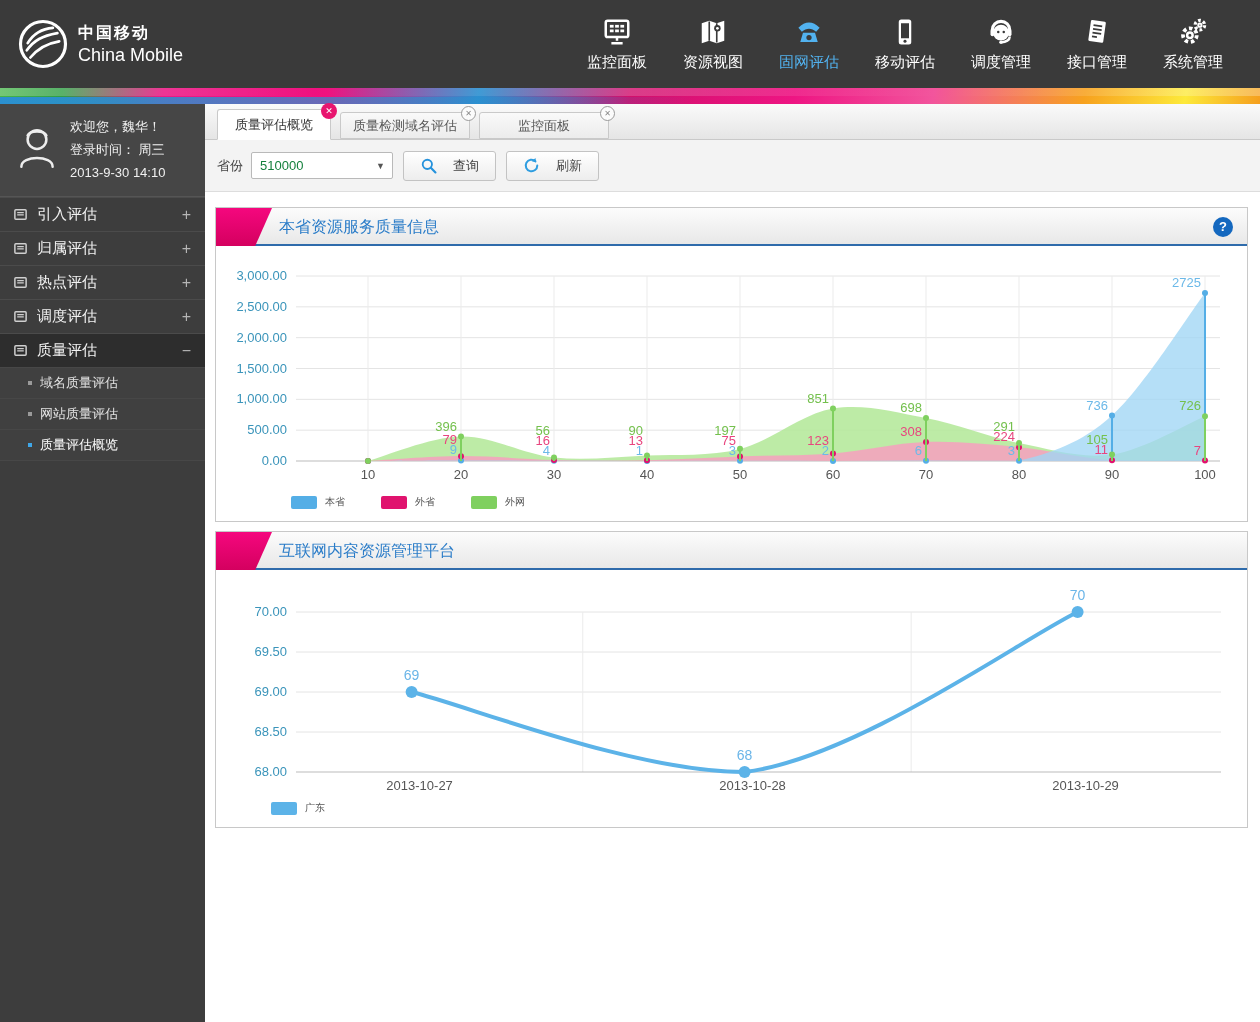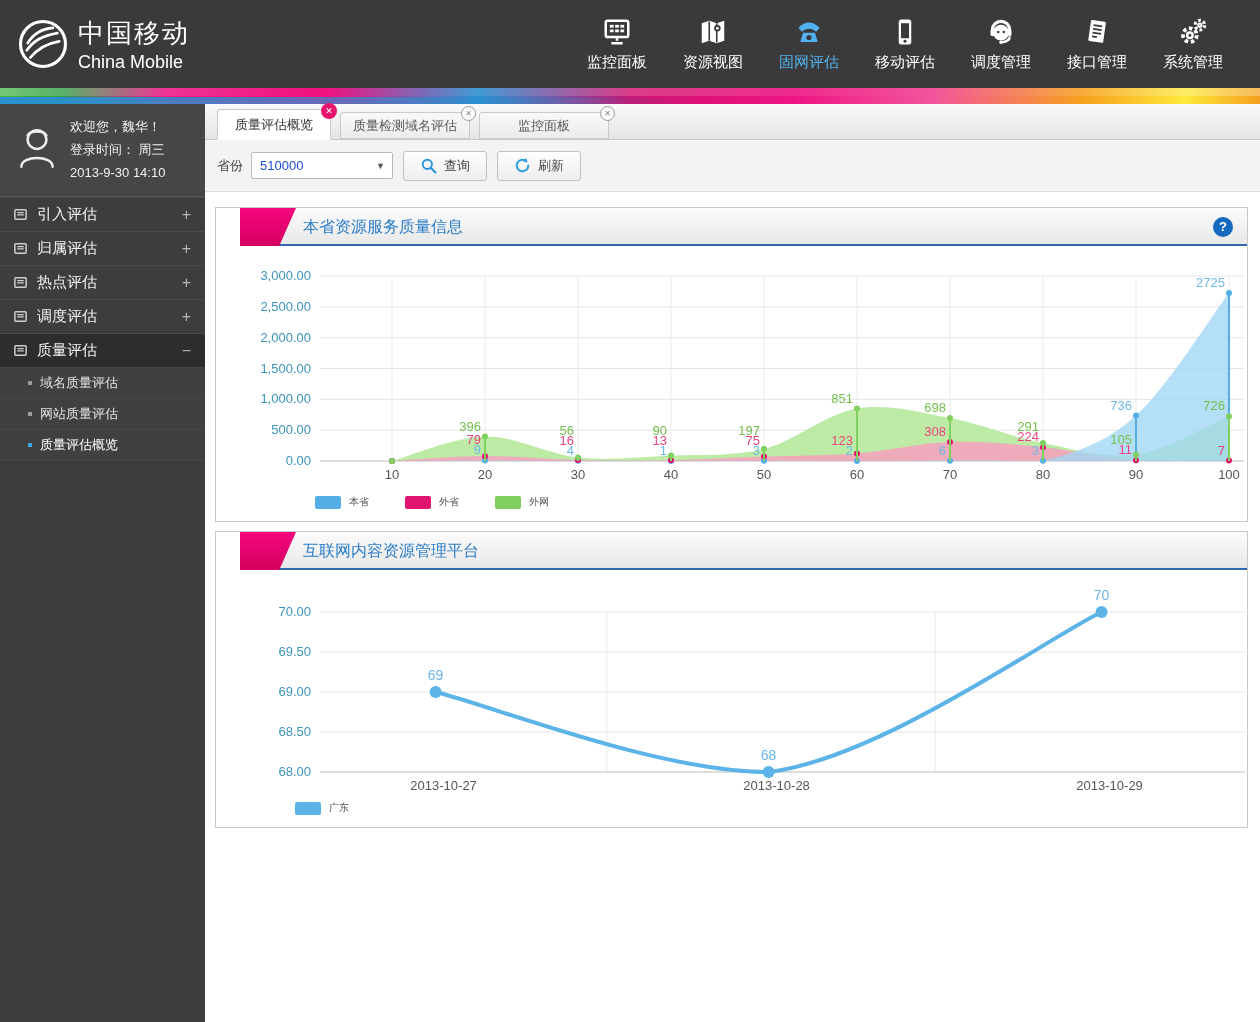--- a/index.html
+++ b/index.html
@@ -4,21 +4,21 @@
 <style>
   * { margin:0; padding:0; box-sizing:border-box; }
   body { font-family:"Liberation Sans","DejaVu Sans",sans-serif; background:#fff; }
   .app { position:relative; width:1260px; height:1022px; overflow:hidden; background:#fff; }
 
   
   .hdr { position:absolute; left:0; top:0; width:1260px; height:88px; background:#3a3a3a; display:flex; align-items:center; }
   .logo-wrap { display:flex; align-items:center; padding-left:16px; }
   .logo-svg { width:54px; height:54px; }
   .logo-text { margin-left:8px; color:#fff; }
-  .logo-cn { font-size:26px; font-weight:normal; letter-spacing:2px; }
+  .logo-cn { font-size:16px; font-weight:bold; letter-spacing:2px; }
   .logo-en { font-size:18px; margin-top:1px; }
   .title-wrap { margin-left:14px; color:#fff; }
   .p-title { font-size:26px; font-weight:bold; letter-spacing:1px; }
   .p-sub { font-size:12px; color:#e3e3e3; margin-top:2px; }
   .nav { margin-left:auto; display:flex; align-items:center; padding-right:34px; }
   .nav-item { width:66px; margin-left:30px; display:flex; flex-direction:column; align-items:center; color:#fff; cursor:pointer; }
   .nav-item svg { width:30px; height:30px; }
   .nav-item .nav-label { font-size:15px; margin-top:6px; white-space:nowrap; }
   .nav-item.active { color:#52b2ef; }
 
@@ -51,28 +51,28 @@
   .tab { position:relative; display:flex; align-items:center; justify-content:center; min-width:130px; height:27px; margin-right:9px;
     background:linear-gradient(#f9f9f9,#ececec); border:1px solid #c9c9c9; border-radius:3px 3px 0 0; font-size:13px; color:#555; cursor:pointer; }
   .tab.active { min-width:114px; height:31px; background:#fff; border-bottom:1px solid #fff; margin-bottom:-1px; color:#333; z-index:2; }
   .tab-close { position:absolute; top:-7px; right:-7px; width:15px; height:15px; border-radius:50%; background:#fbfbfb; border:1px solid #9a9a9a;
     color:#888; font-size:8px; line-height:13px; text-align:center; cursor:pointer; }
   .tab.active .tab-close { width:16px; height:16px; background:#e8156f; border:none; color:#fff; font-size:9px; line-height:16px; }
 
   .filterbar { height:52px; background:#f3f3f3; border-bottom:1px solid #ddd; display:flex; align-items:center; padding-left:12px; }
   .f-label { font-size:13px; color:#444; margin-right:8px; }
   .select { position:relative; width:142px; height:27px; background:#fff; border:1px solid #b9b9b9; border-radius:2px; cursor:pointer; }
-  .select .sel-value { font-size:13px; color:#1d4ed8; line-height:25px; padding-left:8px; }
+  .select .sel-value { font-size:13px; color:#15803d; line-height:25px; padding-left:8px; }
   .select .caret { position:absolute; right:7px; top:8px; font-size:9px; color:#555; }
-  .btn { height:30px; margin-left:10px; padding:0 16px; display:inline-flex; align-items:center; gap:7px;
+  .btn { height:30px; margin-left:10px; padding:0 16px; display:inline-flex; align-items:center; gap:16px;
     background:linear-gradient(#ffffff,#ededed); border:1px solid #c3c3c3; border-radius:3px; font-size:13px; color:#444; cursor:pointer; }
   .btn svg { width:17px; height:17px; }
 
   
-  .panel { margin:15px 12px 8px 10px; border:1px solid #c8c8c8; background:#fff;padding-left:24px; }
+  .panel { margin:15px 12px 8px 10px; border:1px solid #c8c8c8; background:#fff; }
   .panel + .panel { margin-top:9px; }
   .panel-hd { position:relative; height:38px; background:linear-gradient(#fcfcfc,#e8e8e8); border-bottom:2px solid #2f6bab; }
   .corner { position:absolute; left:0; top:0; width:56px; height:38px; background:linear-gradient(180deg,#f5077e,#d4005f);
     clip-path:polygon(0 0,100% 0,70% 100%,0 100%); }
   .panel-title { position:absolute; left:63px; top:0; line-height:38px; font-size:16px; color:#2a7cc8; }
   .help { position:absolute; right:14px; top:9px; width:20px; height:20px; border-radius:50%; background:#1468bf; color:#fff;
     font-size:13px; font-weight:bold; text-align:center; line-height:20px; cursor:pointer; }
   .panel-body { position:relative; }
   .panel-body svg { display:block; }
   .legend { display:flex; align-items:center; padding:4px 0 12px 75px; }

